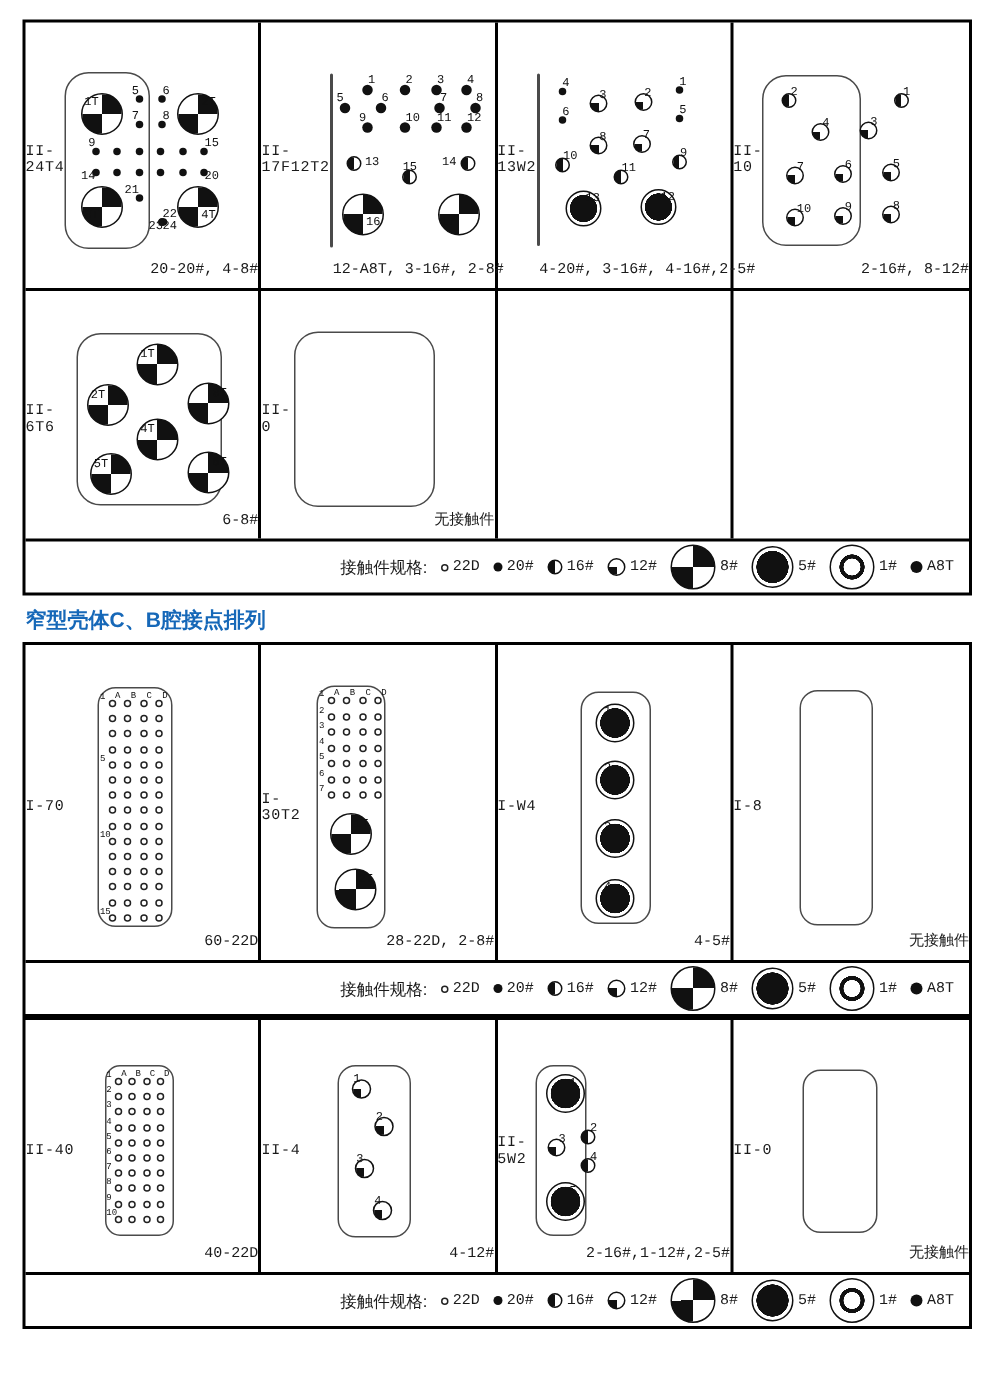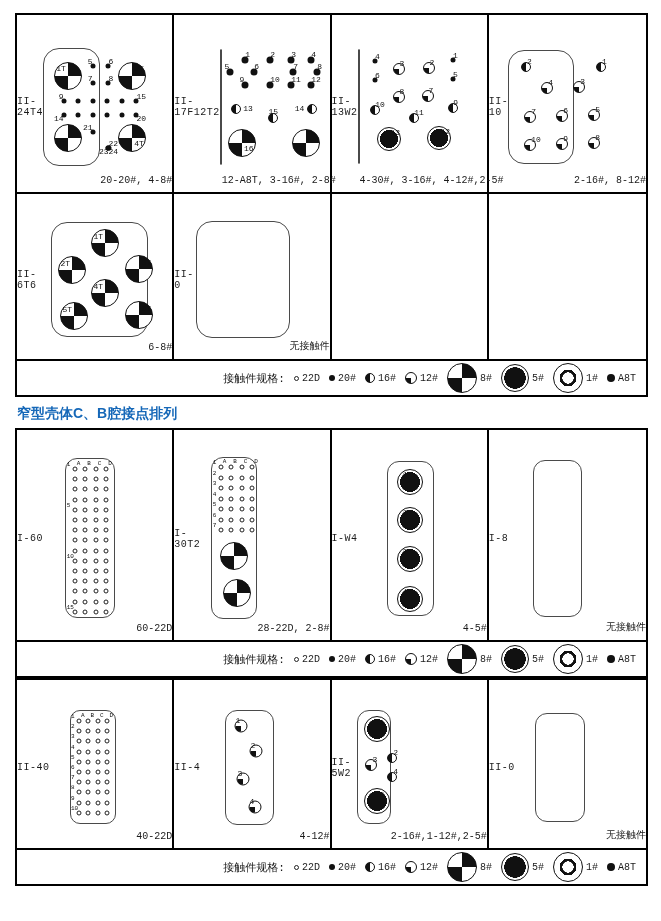--- a/index.html
+++ b/index.html
@@ -11,21 +11,21 @@
   .ctable{margin-left:15px;margin-right:13px;border:2px solid #000;background:#fff;}
   .ctable.first{margin-top:13px;}
   .crow{display:grid;grid-template-columns:1fr 1fr 1fr 1fr;border-bottom:2px solid #000;}
   .ccell{position:relative;border-right:2px solid #000;display:flex;align-items:center;min-width:0;justify-content:space-between;}
   .ccell:last-child{border-right:none;}
   .ctitle{font-size:10px;margin-top:7px;letter-spacing:.5px;}
   .cshape{position:relative;border:1px solid #4a4a4a;background:#fff;margin-top:6px;}
   .ccaption{font-size:10px;margin-top:auto;margin-bottom:6px;white-space:nowrap;}
   .divider{position:absolute;left:0;right:0;border-top:1px solid #4a4a4a;}
   .legend-row{display:flex;align-items:center;justify-content:flex-end;height:34px;padding-right:10px;gap:9px;font-size:10px;}
-  .legend-label{font-family:Liberation Mono, monospace;font-size:11px;white-space:nowrap;}
+  .legend-label{font-family:Liberation Sans, sans-serif;font-size:11px;white-space:nowrap;}
   .legend-item{display:flex;align-items:center;gap:3px;}
   .section-header{
     font-family:"Liberation Sans","DejaVu Sans",sans-serif;font-weight:bold;
     font-size:14px;color:var(--accent,#1668b8);margin:8px 0 5px 17px;
   }
   .pin{position:absolute;transform:translate(-50%,-50%);}
   .g{display:block;border-radius:50%;box-sizing:border-box;}
   .g.c22d{border:1px solid #222;background:#fff;}
   .g.c20{background:#111;}
   .g.a8t{background:#111;}
@@ -268,21 +268,21 @@
             </div>
             <div class="pin" style="left: 30px; top: 89px; width: 24px; height: 24px;">
               <span class="g c5" style="width: 24px; height: 24px;"></span>
               <span class="plabel lp-tr">13</span>
             </div>
             <div class="pin" style="left: 80px; top: 88px; width: 24px; height: 24px;">
               <span class="g c5" style="width: 24px; height: 24px;"></span>
               <span class="plabel lp-tr">12</span>
             </div>
           </div>
-          <div class="ccaption">4-30#, 3-16#, 4-12#,2-5#</div>
+          <div class="ccaption">4-20#, 3-16#, 4-16#,2-5#</div>
         </div>
         <div class="ccell">
           <div class="ctitle">II-10</div>
           <div class="cshape" style="width: 108px; height: 112px; border-radius: 16px;">
             <div class="pin" style="left: 17px; top: 16px; width: 10px; height: 10px;">
               <span class="g c16" style="width: 10px; height: 10px;"></span>
               <span class="plabel lp-tr">2</span>
             </div>
             <div class="pin" style="left: 92px; top: 16px; width: 10px; height: 10px;">
               <span class="g c16" style="width: 10px; height: 10px;"></span>
@@ -396,21 +396,21 @@
         <span class="legend-item">
           <span class="g a8t" style="width: 8px; height: 8px;"></span>
           <span>A8T</span>
         </span>
       </div>
     </div>
     <div class="section-header">窄型壳体C、B腔接点排列</div>
     <div class="ctable">
       <div class="crow" style="height: 210px;">
         <div class="ccell">
-          <div class="ctitle">I-60</div>
+          <div class="ctitle">I-70</div>
           <div class="cshape" style="width: 48px; height: 158px; border-radius: 12px;">
             <div class="pin" style="left: 9px; top: 10px; width: 5px; height: 5px;">
               <span class="g c22d" style="width: 5px; height: 5px;"></span>
             </div>
             <div class="pin" style="left: 19.5px; top: 10px; width: 5px; height: 5px;">
               <span class="g c22d" style="width: 5px; height: 5px;"></span>
             </div>
             <div class="pin" style="left: 30px; top: 10px; width: 5px; height: 5px;">
               <span class="g c22d" style="width: 5px; height: 5px;"></span>
             </div>

